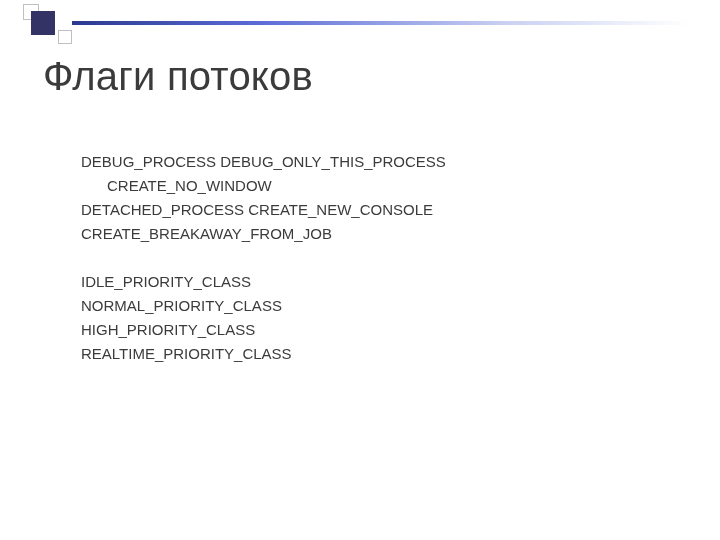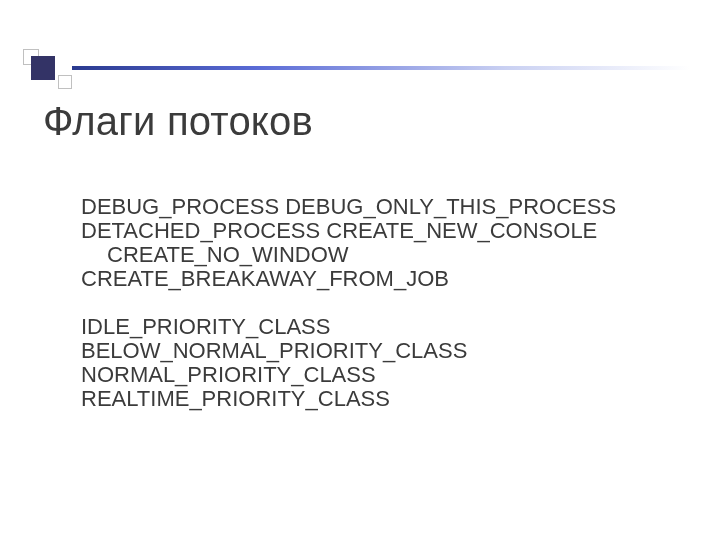--- a/index.html
+++ b/index.html
@@ -9,21 +9,20 @@
     height: 540px;
     background: #ffffff;
     font-family: Arial, Helvetica, sans-serif;
     overflow: hidden;
   }
   .slide {
     position: relative;
     width: 720px;
     height: 462px;
     box-sizing: border-box;
-    margin-top: 45px;
   }
   
   .deco {
     position: absolute;
   }
   .sq-filled {
     background: #333366;
   }
   .sq-outline {
     border: 1px solid #c0c0c0;
@@ -51,21 +50,21 @@
     font-size: 40px;
     color: #3b3b3b;
     letter-spacing: 0.2px;
     font-weight: 400;
   }
   .body {
     position: absolute;
     left: 81px;
     top: 150px;
     right: 60px;
-    font-size: 22px;
+    font-size: 15px;
     line-height: 24px;
     color: #3b3b3b;
   }
   .body .line {
     white-space: pre-wrap;
   }
   .body .cont {
     padding-left: 26px;
   }
   .spacer {
@@ -79,25 +78,25 @@
 
   <div class="deco sq-outline sq1"></div>
   <div class="deco sq-filled  sq2"></div>
   <div class="deco sq-outline sq3"></div>
   <div class="rule"></div>
 
   <div class="title">Флаги потоков</div>
 
   <div class="body">
     <div class="line">DEBUG_PROCESS DEBUG_ONLY_THIS_PROCESS</div>
+    <div class="line cont">CREATE_NO_WINDOW</div>
     <div class="line">DETACHED_PROCESS CREATE_NEW_CONSOLE</div>
-    <div class="line cont">CREATE_NO_WINDOW</div>
     <div class="line">CREATE_BREAKAWAY_FROM_JOB</div>
 
     <div class="spacer"></div>
 
     <div class="line">IDLE_PRIORITY_CLASS</div>
-    <div class="line">BELOW_NORMAL_PRIORITY_CLASS</div>
     <div class="line">NORMAL_PRIORITY_CLASS</div>
+    <div class="line">HIGH_PRIORITY_CLASS</div>
     <div class="line">REALTIME_PRIORITY_CLASS</div>
   </div>
 
 </div>
 
 </body></html>

